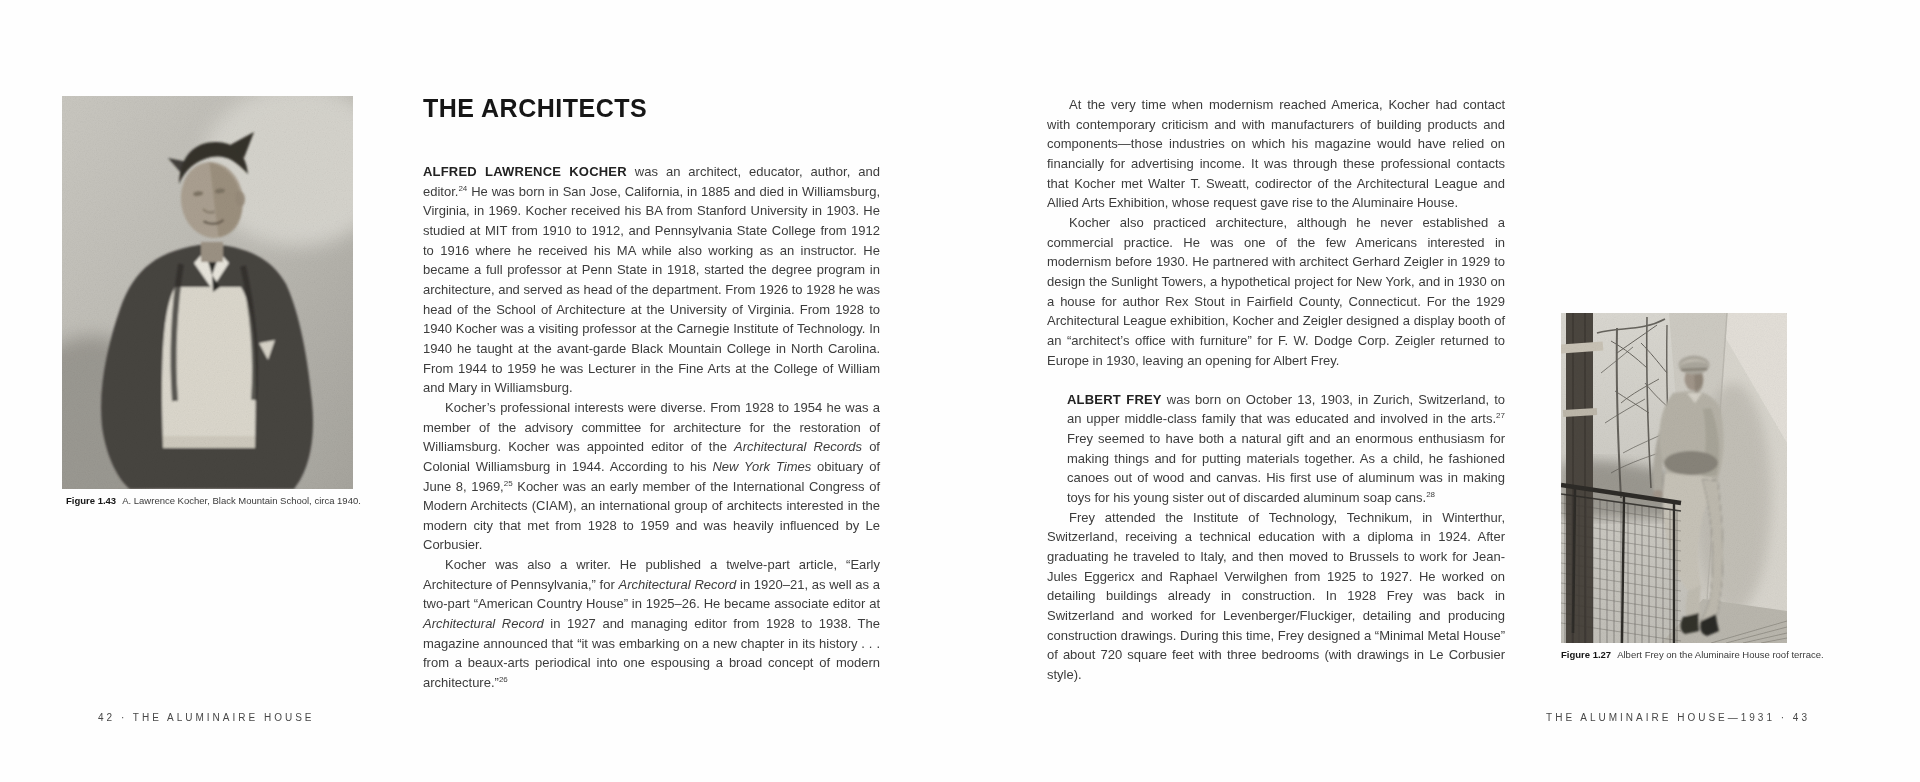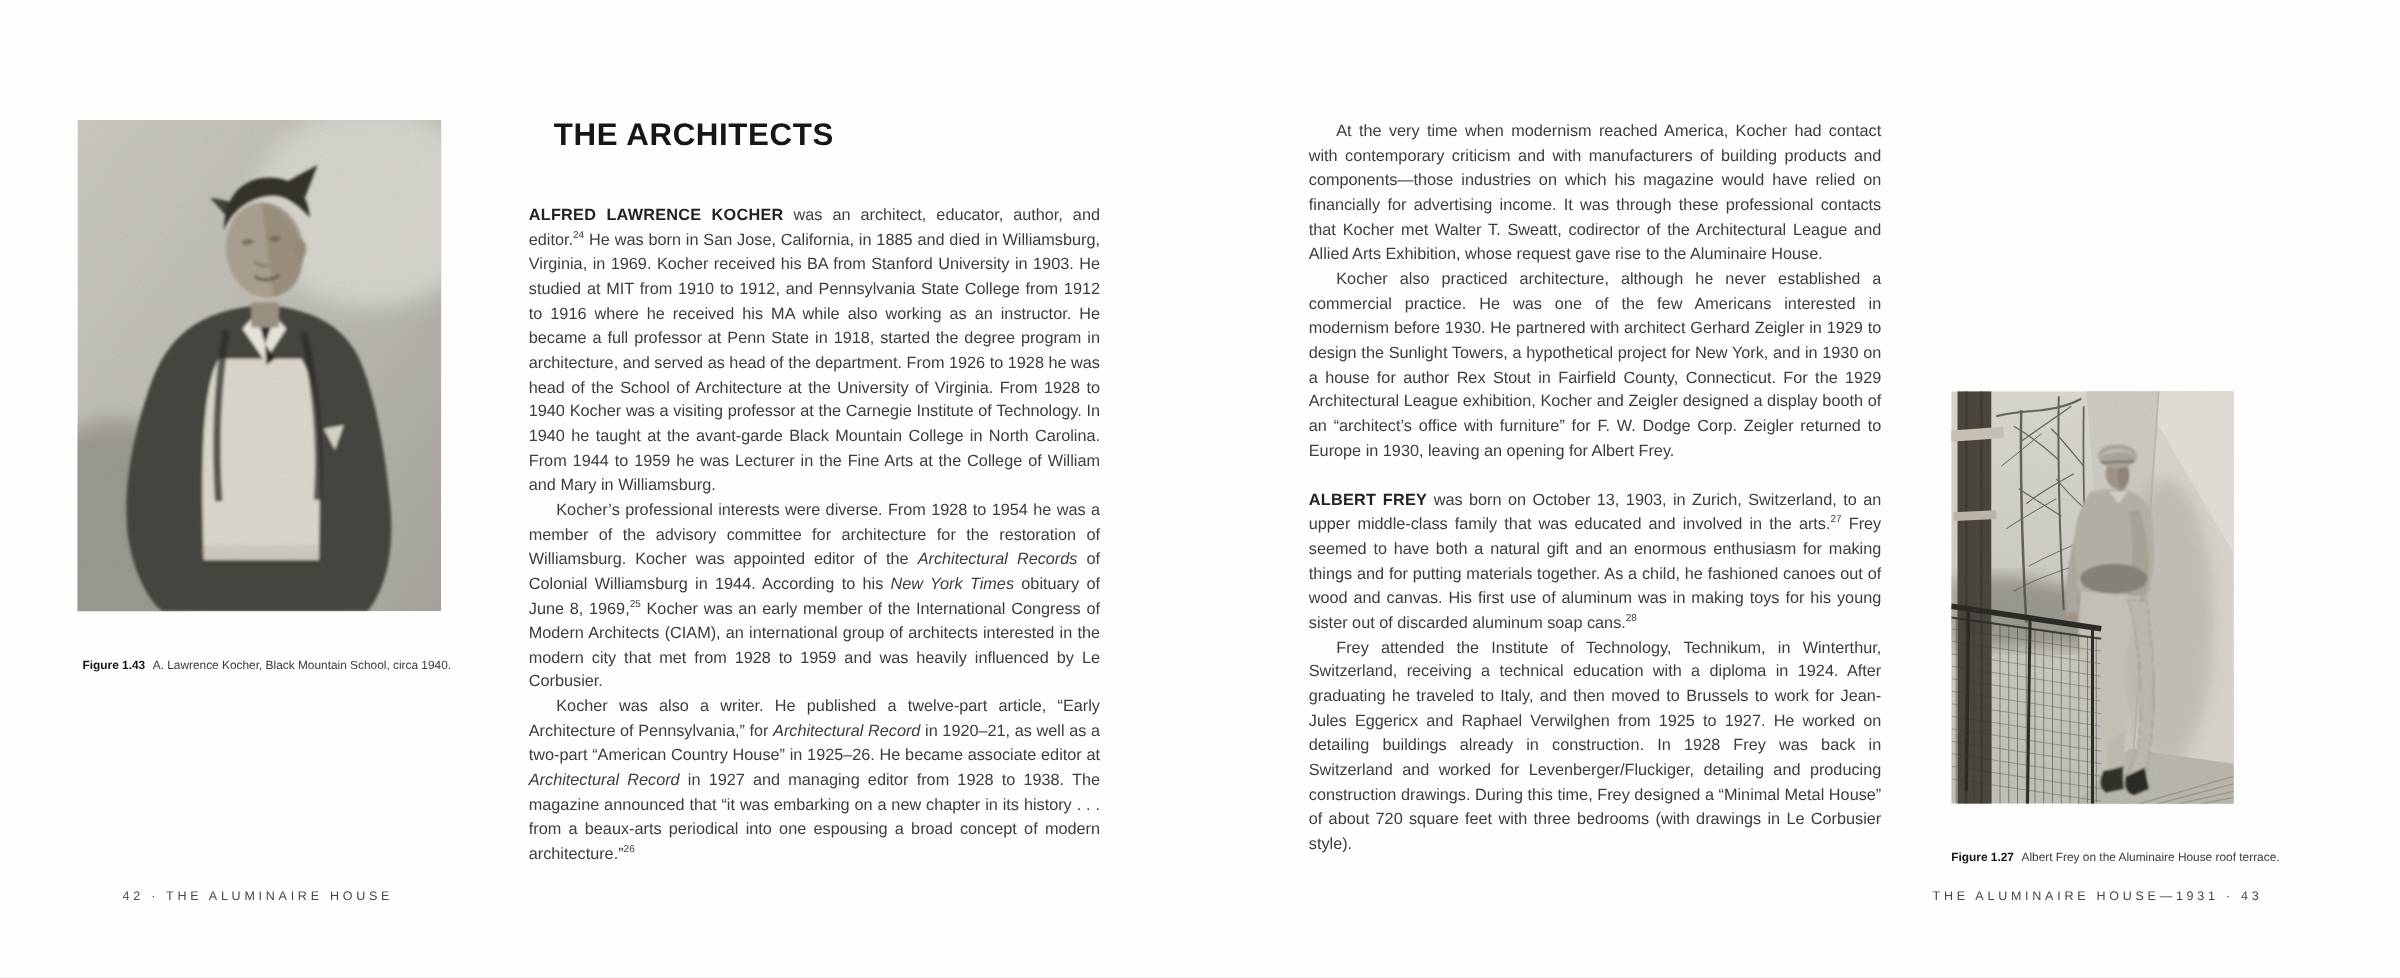--- a/index.html
+++ b/index.html
@@ -7,33 +7,33 @@
     position:relative;width:1920px;height:782px;background:#fefefe;
     font-family:"Liberation Sans",sans-serif;color:#3a3a3a;overflow:hidden;
   }
   
   .photo{position:absolute;display:block;}
   .photo-left{left:62px;top:96px;width:291px;height:393px;}
   .photo-right{left:1561px;top:313px;width:226px;height:330px;}
   
   .heading{
     position:absolute;left:423px;top:94px;
-    font-size:25px;font-weight:700;letter-spacing:.5px;color:#161616;margin-left:20px;
+    font-size:25px;font-weight:700;letter-spacing:.5px;color:#161616;
   }
   .column{position:absolute;text-align:justify;font-size:13px;line-height:19.65px;color:#3c3c3c;}
   .col-left{left:423px;top:162px;width:457px;}
   .col-right{left:1047px;top:95px;width:458px;}
   .column p{margin:0;}
   .column p.indent{text-indent:22px;}
-  .column p.space-before{margin-top:19.65px;}
+  .column p.space-before{margin-top:19.65px;margin-left:20px;}
   .seg-bold{font-weight:700;letter-spacing:.2px;color:#222;}
   .seg-italic{font-style:italic;}
   .seg-sup{font-size:8px;vertical-align:super;line-height:0;}
   
-  .caption{position:absolute;font-size:9.5px;color:#3a3a3a;white-space:nowrap;margin-top:32px;}
+  .caption{position:absolute;font-size:9.5px;color:#3a3a3a;white-space:nowrap;}
   .caption .cap-label{font-weight:700;color:#151515;margin-right:6px;}
   .caption-left{left:66px;top:495px;}
   .caption-right{left:1561px;top:649px;}
   
   .footer{
     position:absolute;top:712px;font-size:10px;letter-spacing:3px;
     color:#474747;white-space:nowrap;
   }
   .footer-left{left:98px;}
   .footer-right{right:110px;}

